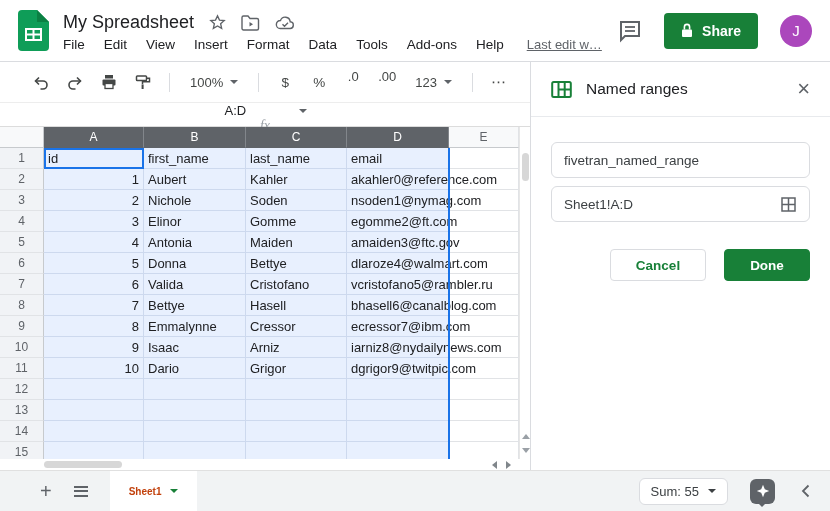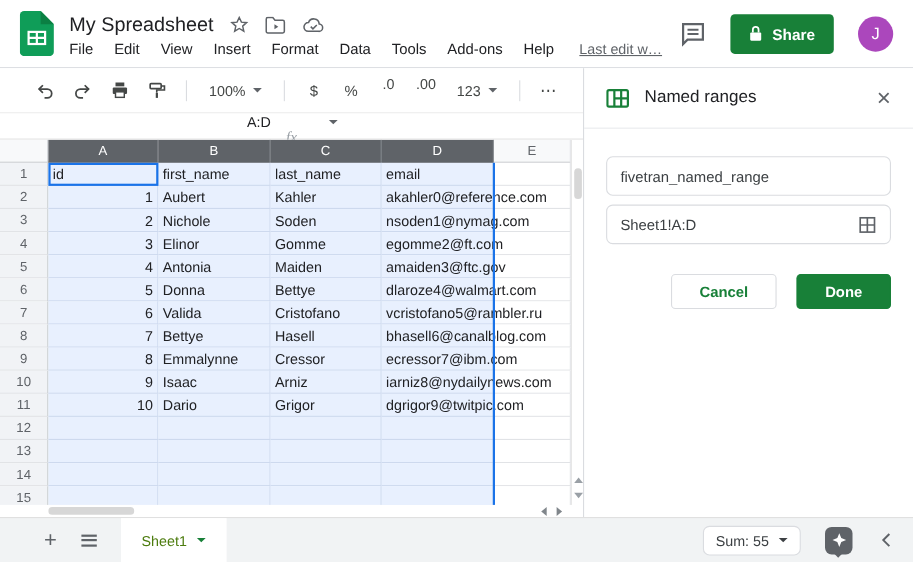--- a/index.html
+++ b/index.html
@@ -80,21 +80,21 @@
   .btn { height:32px; border-radius:4px; font-size:13.5px; font-weight:700; display:flex; align-items:center; justify-content:center; font-family:inherit; }
   .btn-cancel { width:96px; background:#fff; border:1px solid #dadce0; color:#188038; }
   .btn-done { width:86px; background:#188038; border:1px solid #188038; color:#fff; }
 
   
   .footer { height:41px; min-height:41px; background:#f1f3f4; border-top:1px solid #e0e0e0; display:flex; align-items:center; padding:0 14px 0 40px; }
   .add-sheet { font-size:20px; color:#5f6368; margin-right:22px; line-height:1; }
   .bars { display:flex; flex-direction:column; gap:2.5px; margin-right:4px; }
   .bars div { width:14px; height:2px; background:#5f6368; }
   .sheet-tab { background:#fff; height:41px; display:flex; align-items:center; gap:9px; padding:0 19px; margin-left:18px; }
-  .sheet-tab .label { color:#4d7c0f; font-weight:400; font-size:13px; }
+  .sheet-tab .label { color:#c2410c; font-weight:700; font-size:10px; }
   .f-spacer { flex:1; }
   .sum-pill { background:#fff; border:1px solid #dadce0; border-radius:6px; height:27px; display:flex; align-items:center; gap:9px; padding:0 11px; font-size:13px; color:#3c4043; margin-right:22px; }
   .explore { position:relative; width:25px; height:25px; border-radius:6px; background:#5f6368; display:flex; align-items:center; justify-content:center; margin-right:26px; }
   .explore-tail { position:absolute; bottom:-3px; left:8px; width:0; height:0; border-left:4.5px solid transparent; border-right:4.5px solid transparent; border-top:4px solid #5f6368; }
   .collapse { display:flex; align-items:center; padding-right:6px; }
   svg { display:block; }
 </style>
 </head>
 <body>
 

